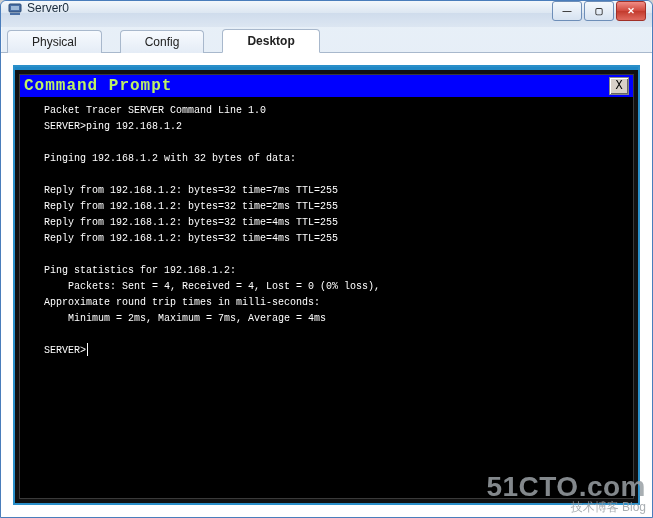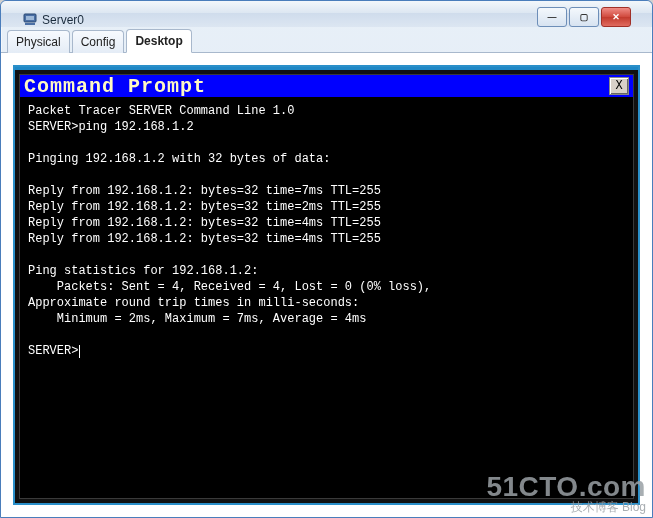--- a/index.html
+++ b/index.html
@@ -19,22 +19,22 @@
     height: 516px;
     border-radius: 6px 6px 0 0;
     box-shadow: 0 0 0 1px rgba(255,255,255,0.5) inset;
     position: relative;
     display: flex;
     flex-direction: column;
   }
   .titlebar {
     height: 26px;
     display: flex;
-    align-items: flex-end;
-    padding: 0 21px;
+    align-items: flex-start;
+    padding: 0 6px;
     background: linear-gradient(to bottom, #f3f7fb 0%, #dde7f2 45%, #cfdcec 46%, #dce6f2 100%);
     border-radius: 6px 6px 0 0;
   }
   .title-icon {
     width: 16px;
     height: 16px;
     margin-right: 4px;
     display: flex;
     align-items: center;
     justify-content: center;
@@ -65,24 +65,24 @@
   }
   .tabs-row {
     display: flex;
     align-items: flex-end;
     height: 25px;
     padding: 0 6px;
     background: transparent;
     border-bottom: 1px solid #a8b8cc;
   }
   .tab {
-    padding: 4px 8px;
+    padding: 4px 24px;
     border: 1px solid #a8b8cc;
     border-bottom: none;
-    margin-right: 2px;
+    margin-right: 18px;
     border-radius: 4px 4px 0 0;
     background: linear-gradient(to bottom, #f7fafe, #e4ecf6);
     font-size: 12px;
     color: #222;
     position: relative;
     top: 1px;
   }
   .tab.active {
     background: #fff;
     border-bottom: 1px solid #fff;
@@ -119,44 +119,44 @@
   .cp-titlebar {
     height: 22px;
     background: #0000ff;
     display: flex;
     align-items: center;
     justify-content: space-between;
     padding: 0 4px;
   }
   .cp-title {
     font-family: "Courier New", monospace;
-    font-size: 20px;
-    font-weight: bold;
-    color: #fef9c3;
+    font-size: 16px;
+    font-weight: bold;
+    color: #bef264;
     letter-spacing: 1px;
   }
   .cp-close {
     width: 18px;
     height: 16px;
     background: #d8d0c8;
     border: 1px solid #888;
     display: flex;
     align-items: center;
     justify-content: center;
     font-family: "Courier New", monospace;
     font-size: 12px;
     color: #000;
     box-shadow: 1px 1px 0 #fff inset, -1px -1px 0 #666 inset;
   }
   .cp-body {
     flex: 1;
     background: #000;
-    padding: 6px 8px;
+    padding: 6px 24px;
     font-family: "Courier New", monospace;
-    font-size: 12px;
+    font-size: 10px;
     color: #fff;
     white-space: pre;
     overflow: hidden;
     line-height: 16px;
   }
   .cursor {
     display: inline-block;
     width: 1px;
     height: 13px;
     background: #fff;

